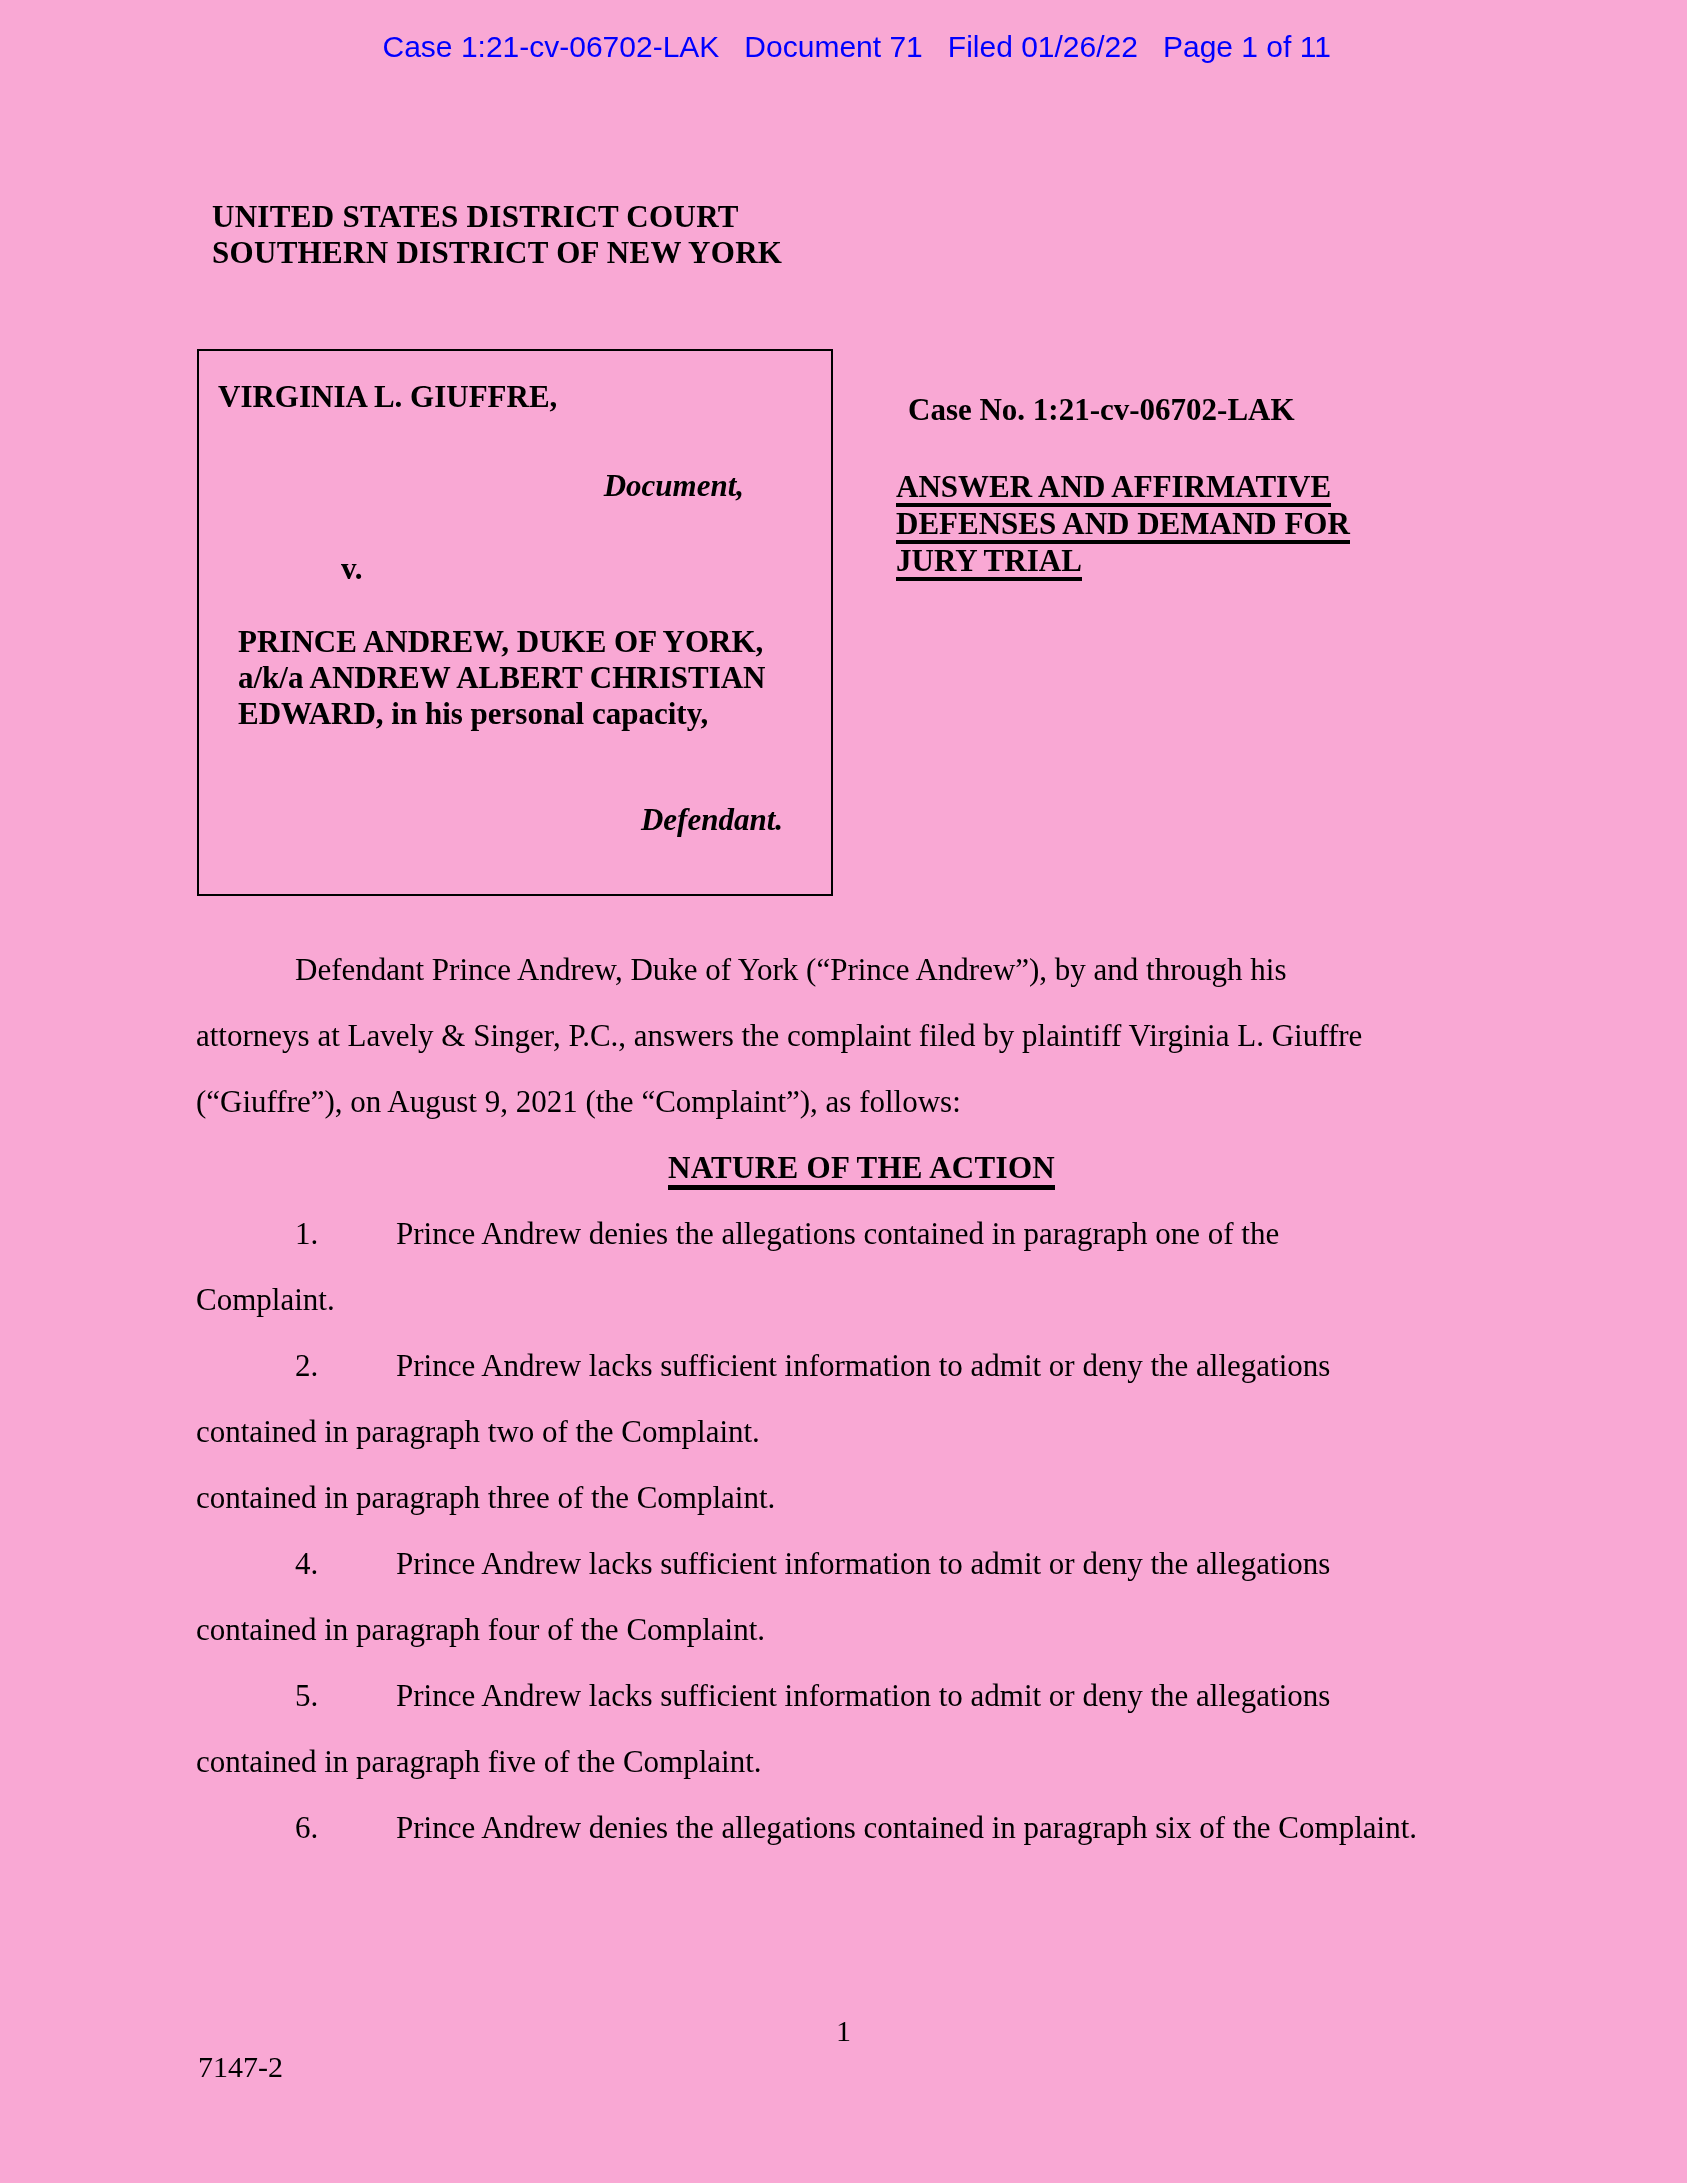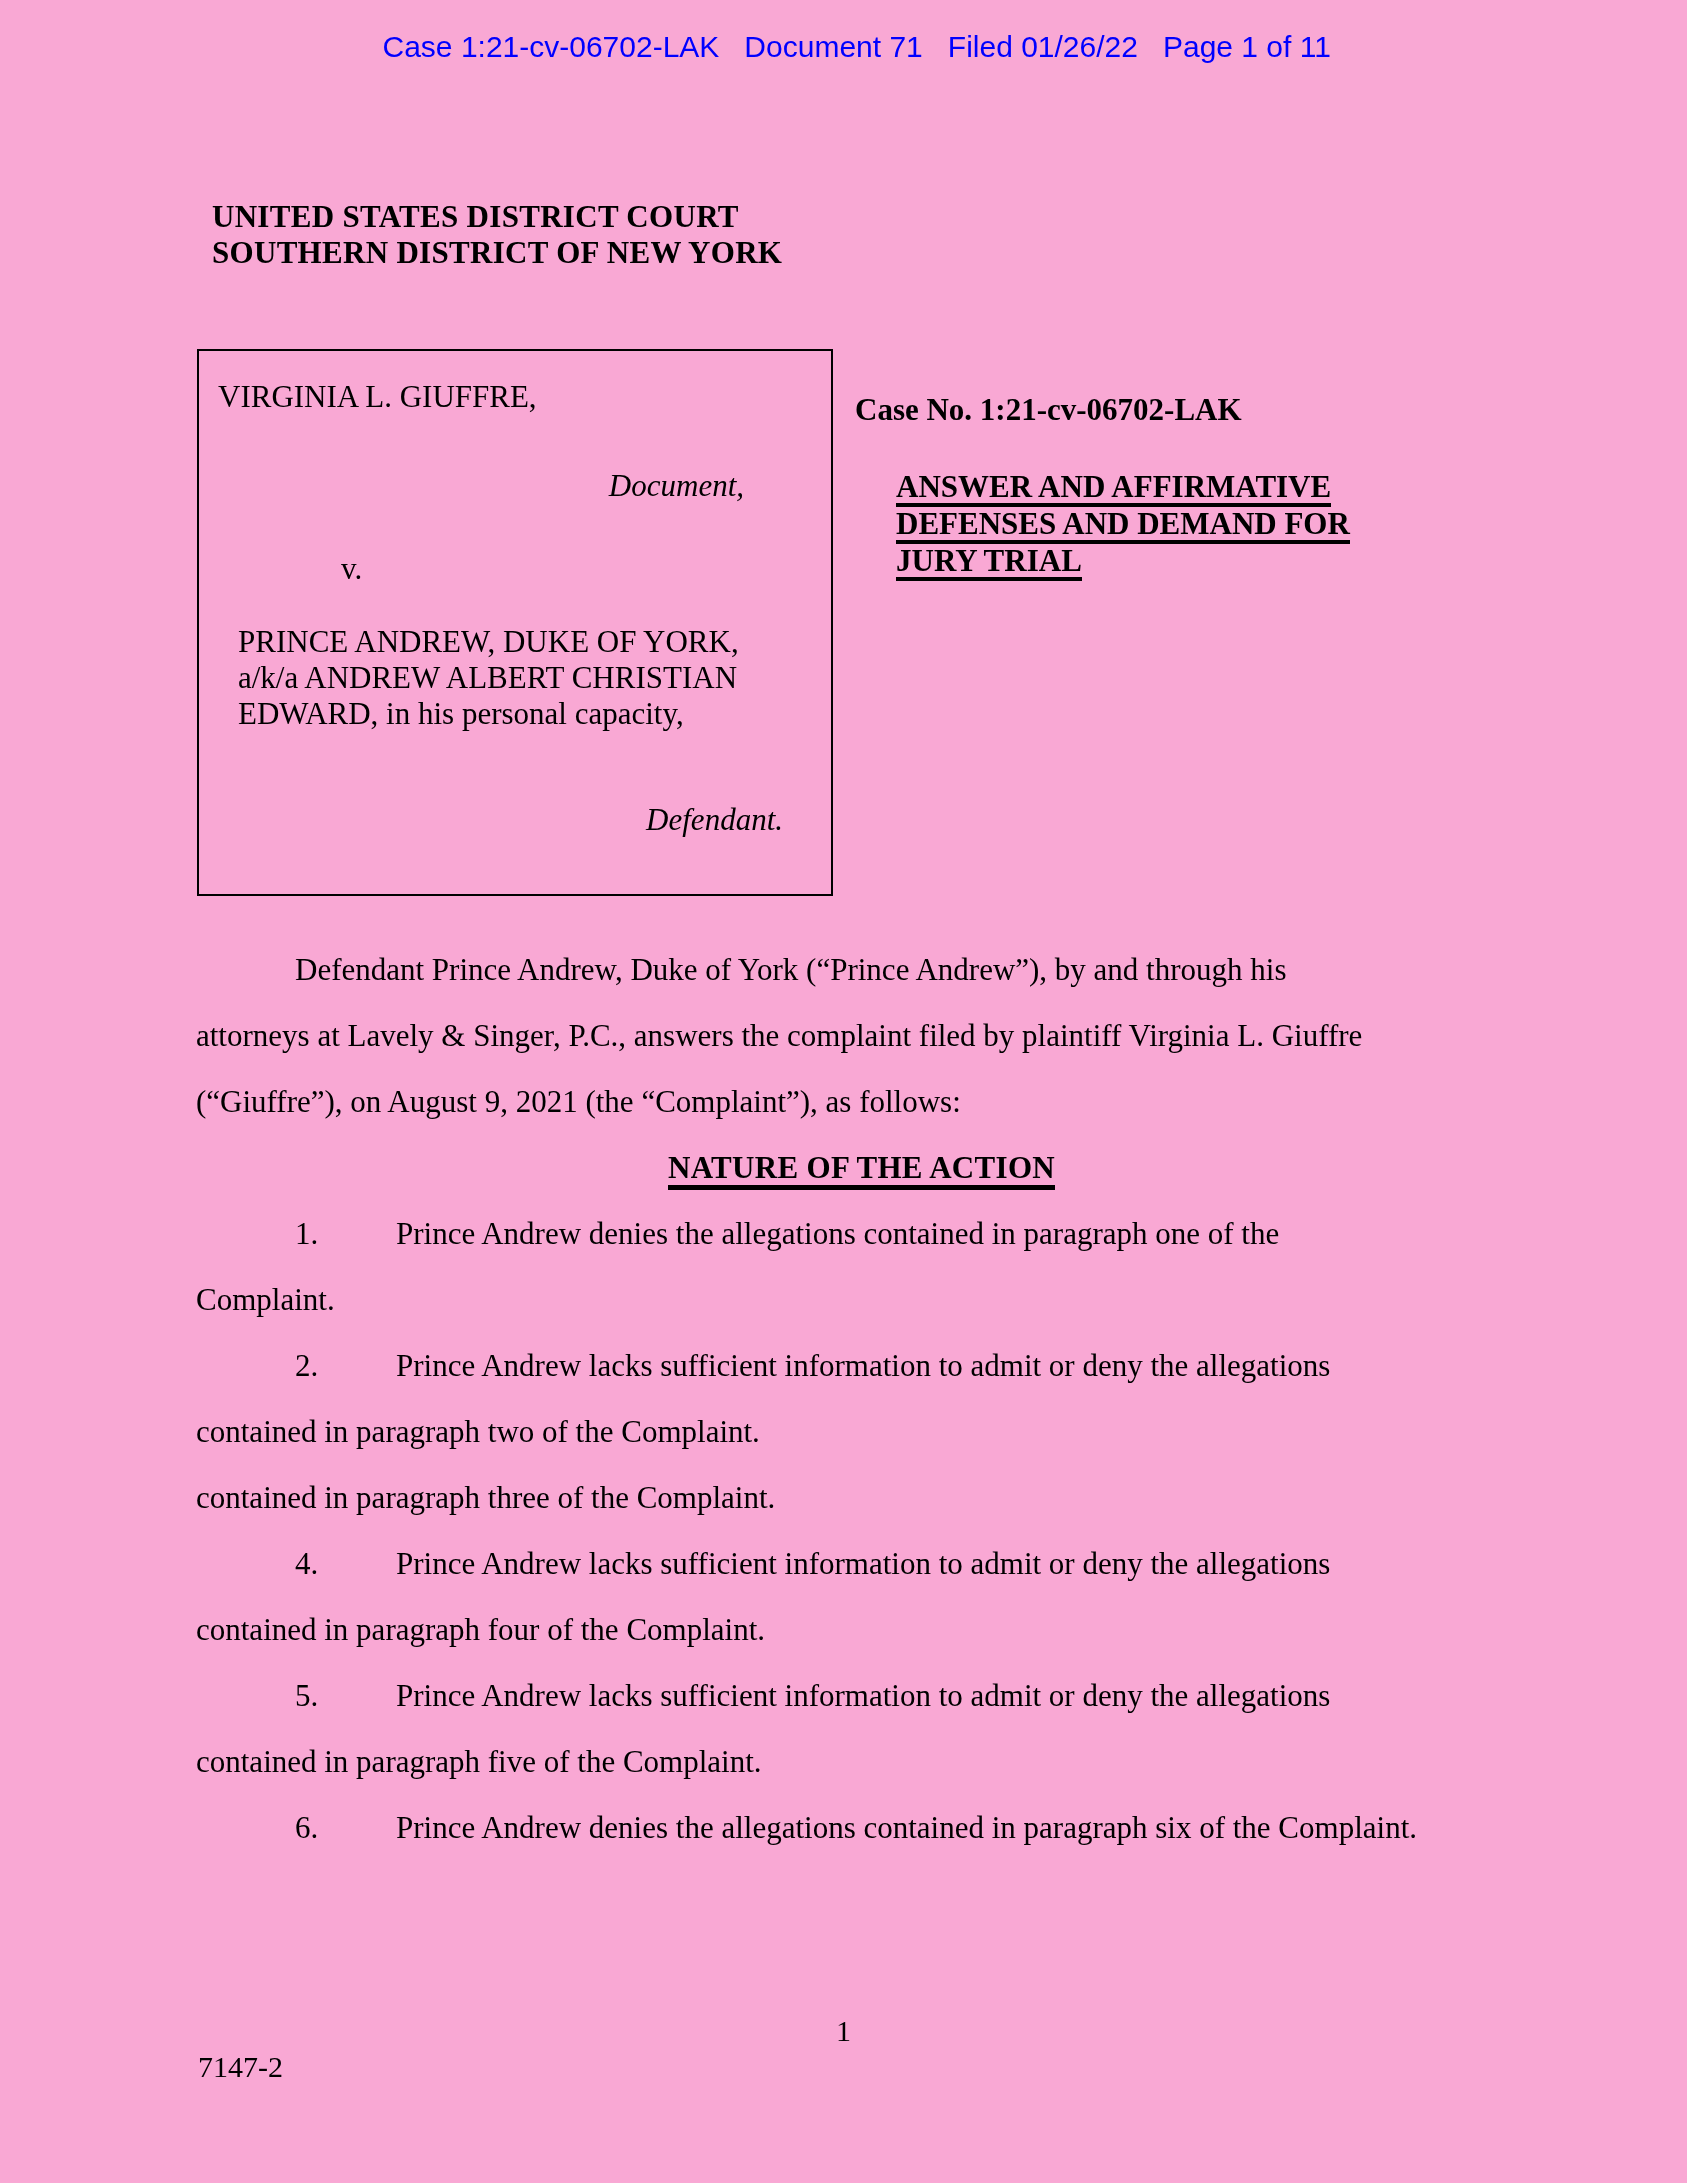--- a/index.html
+++ b/index.html
@@ -27,29 +27,29 @@
     font-weight:bold;font-size:31px;line-height:36px;
     letter-spacing:0.3px;
     margin-left:16px;
   }
   
   .caption-box{
     position:absolute;left:197px;top:349px;
     width:632px;height:543px;
     border:2px solid #000;
   }
-  .cap-item{position:absolute;font-weight:normal;font-size:31px;line-height:36px;white-space:nowrap;}
+  .cap-item{position:absolute;font-weight:bold;font-size:31px;line-height:36px;white-space:nowrap;}
   .plaintiff-name{left:19px;top:28px;}
   .plaintiff-role{top:117px;right:87px;font-style:italic;}
   .versus{left:142px;top:200px;}
   .defendant-name{left:19px;top:273px;margin-left:20px;}
   .defendant-role{top:451px;right:48px;font-style:italic;}
   
   .case-no{
-    position:absolute;left:855px;top:392px;
+    position:absolute;left:908px;top:392px;
     font-weight:bold;font-size:31px;line-height:36px;white-space:nowrap;
   }
   .case-title{position:absolute;left:896px;top:469px;font-weight:bold;font-size:31px;}
   .title-line{height:37px;white-space:nowrap;text-decoration:underline;}
   .title-line span{
     display:inline-block;line-height:33px;
     border-bottom:4px solid #000;
   }
   
   .body-block{

